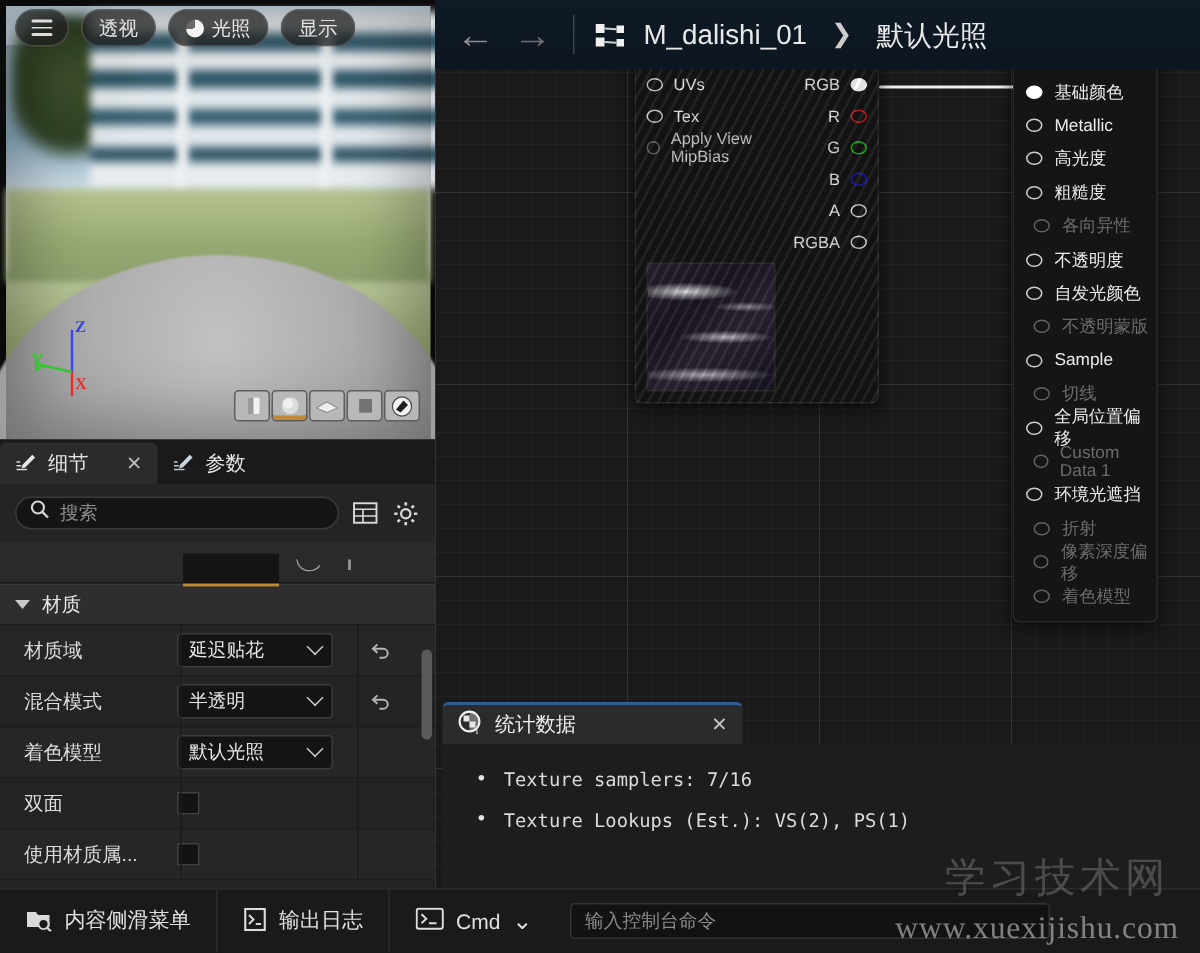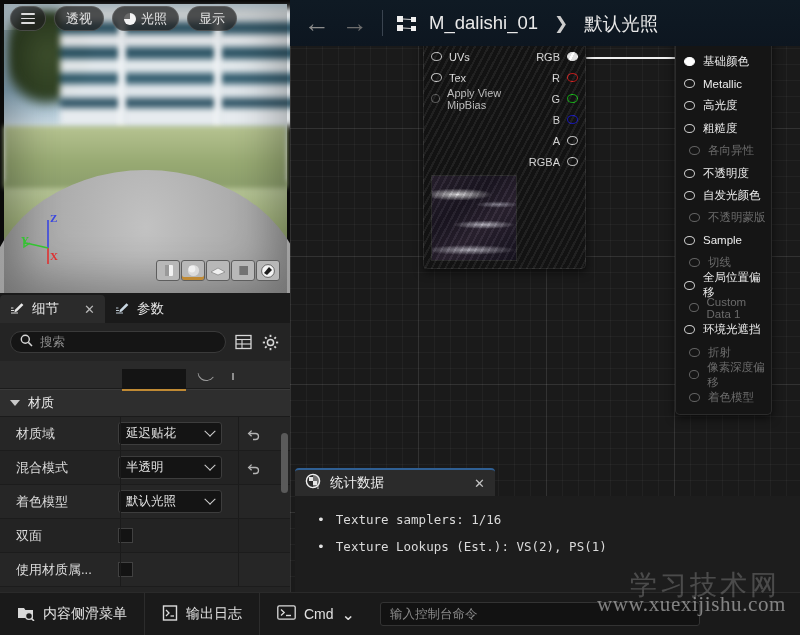--- a/index.html
+++ b/index.html
@@ -247,21 +247,21 @@
              font-size: 14px; color: #e0e0e0; border-right: 1px solid #2c2c2c; }
   .sb-item.nosep { border-right: none; }
   .cmd-input {
     margin-left: 8px; width: 320px; height: 24px; background: #121212;
     border: 1px solid #333; border-radius: 3px; display: flex; align-items: center; padding: 0 9px;
   }
   .cmd-input input { background: transparent; border: 0; outline: none; color: #d0d0d0;
                      font-size: 12.5px; width: 100%; font-family: "Liberation Sans", sans-serif; }
   .cmd-input input::placeholder { color: #8a8a8a; }
   .watermark {
-    position: absolute; right: 14px; bottom: 18px; z-index: 20;
+    position: absolute; right: 14px; bottom: 4px; z-index: 20;
     font-family: "Liberation Serif", "DejaVu Serif", serif; font-size: 21px;
     color: rgba(235,235,235,.5); letter-spacing: .6px; pointer-events: none; margin-top: 10px;
   }
   .watermark-cn {
     position: absolute; right: 20px; bottom: 32px; z-index: 20;
     font-size: 27px; color: rgba(240,240,240,.22); letter-spacing: 3px; pointer-events: none;
   }
 </style>
 </head>
 <body>
@@ -651,21 +651,21 @@
             <text x="12" y="16" font-size="7" fill="#e6e6e6" font-family="Liberation Serif, serif">i</text>
           </svg>
         </span>
         <span>统计数据</span>
         <span class="x">✕</span>
       </div>
     </div>
     <div class="stats-body">
       <div class="stat-line">
         <span class="bullet">•</span>
-        <span>Texture samplers: 1/16</span>
+        <span>Texture samplers: 7/16</span>
       </div>
       <div class="stat-line">
         <span class="bullet">•</span>
         <span>Texture Lookups (Est.): VS(2), PS(1)</span>
       </div>
     </div>
   </div>
 
   <div class="statusbar">
     <div class="sb-item">

